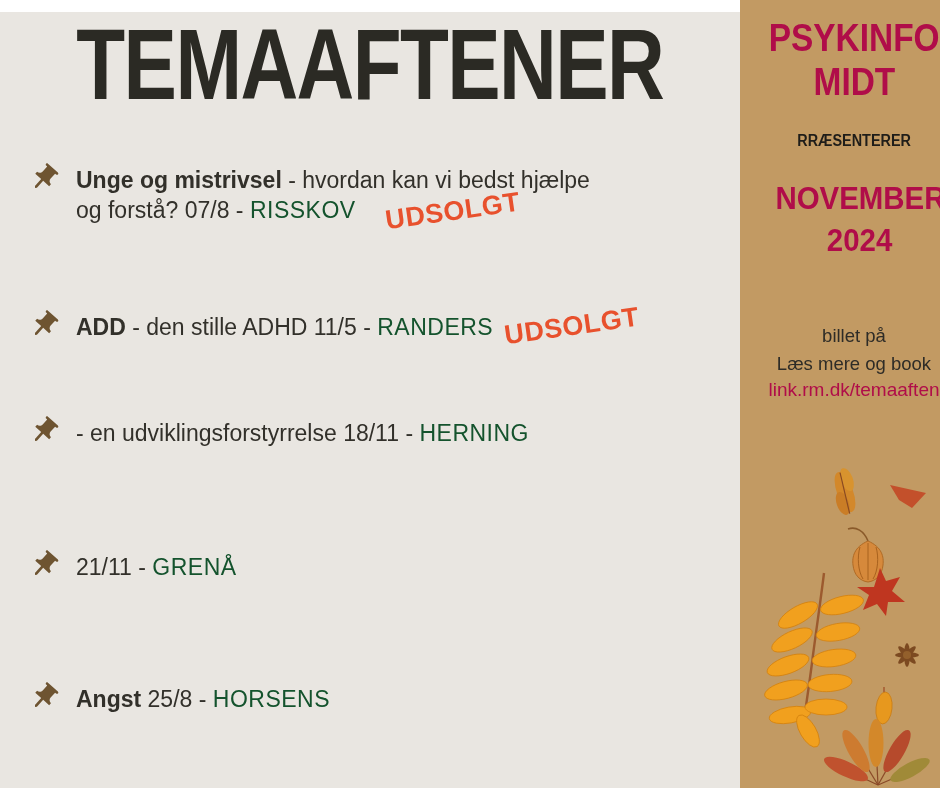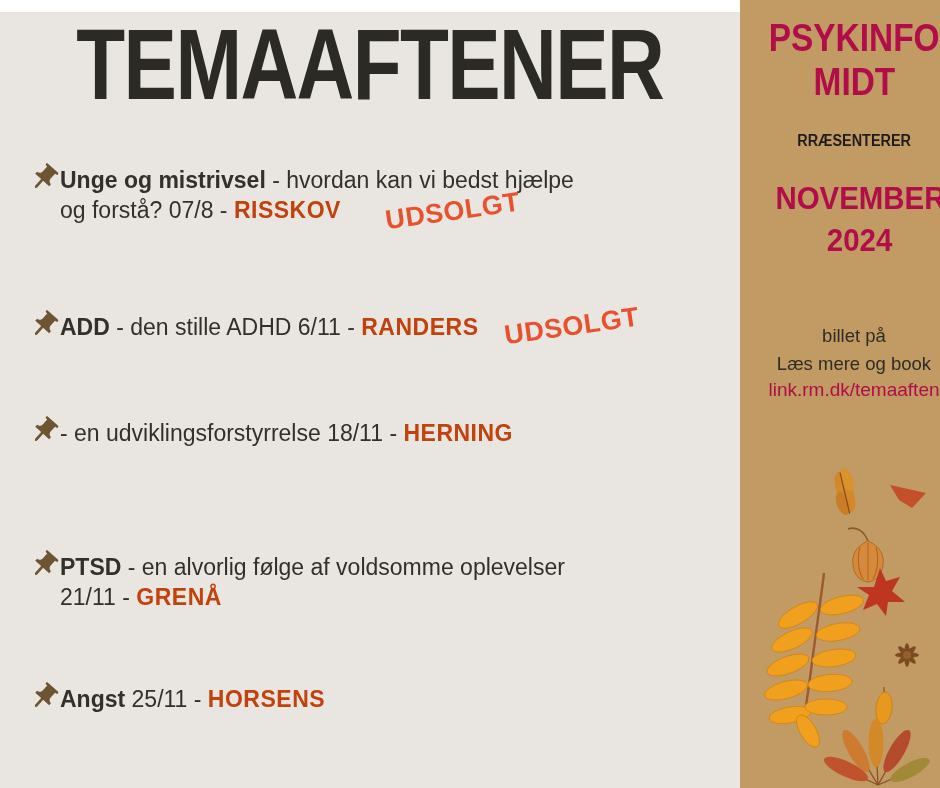--- a/index.html
+++ b/index.html
@@ -7,26 +7,26 @@
           font-family:"Liberation Sans",sans-serif;}
 
   
   .left-panel{position:absolute;top:12px;left:0;width:740px;height:788px;background:#e9e6e1;}
 
   .poster-title{position:absolute;top:2px;left:0;width:740px;text-align:center;
     font-size:100px;font-weight:800;line-height:1.0;letter-spacing:-2px;
     color:#2b2a24;white-space:nowrap;}
   .poster-title .squeeze{display:inline-block;transform:scaleX(0.80);transform-origin:50% 50%;}
 
-  .event{position:absolute;left:28px;display:flex;gap:0;color:#32302a;}
+  .event{position:absolute;left:28px;display:flex;gap:16px;color:#32302a;}
   .pin-wrap{flex:0 0 32px;width:32px;height:32px;transform:rotate(42deg);margin-top:-3px;color:#6e5431;}
   .pin-wrap svg{width:32px;height:32px;display:block;}
   .etext{font-size:23px;line-height:30px;max-width:600px;}
   .ename{font-weight:700;}
-  .loc{color:#c2410c;font-weight:700;letter-spacing:.5px;}
+  .loc{color:#14532d;font-weight:400;letter-spacing:.5px;}
 
   .stamp{position:absolute;color:#e8512d;font-weight:800;font-size:27px;
     letter-spacing:.5px;transform:rotate(-8deg);white-space:nowrap;}
 
   
   .sidebar{position:absolute;top:0;right:0;width:200px;height:788px;background:#c29a63;overflow:hidden;}
   .sb-block{position:absolute;left:0;width:228px;text-align:center;}
   .sb-org{top:16px;font-size:38px;font-weight:800;color:#b00d49;line-height:44px;letter-spacing:0;}
   .sb-org .squeeze{display:inline-block;transform:scaleX(.88);transform-origin:50% 50%;}
   .sb-presents{top:132px;font-size:16px;font-weight:700;color:#1f1d19;}
@@ -62,21 +62,21 @@
     </div>
     <div class="stamp" style="left:385px;top:184px">UDSOLGT</div>
 
     <div class="event" style="top:300px">
       <span class="pin-wrap">
         <svg viewBox="0 0 24 24" fill="currentColor">
             <path d="M16,9V4l1,0c0.55,0,1-0.45,1-1s-0.45-1-1-1H7C6.45,2,6,2.45,6,3s0.45,1,1,1l1,0v5c0,1.66-1.34,3-3,3v2h5.97v7l1,1l1-1v-7H19v-2C17.34,12,16,10.66,16,9z"></path>
           </svg>
       </span>
       <div class="etext">
-        <div><span class="ename">ADD</span><span> - den stille ADHD 6/11 - </span><span class="loc">RANDERS</span></div>
+        <div><span class="ename">ADD</span><span> - den stille ADHD 11/5 - </span><span class="loc">RANDERS</span></div>
       </div>
     </div>
     <div class="stamp" style="left:504px;top:299px">UDSOLGT</div>
 
     <div class="event" style="top:406px">
       <span class="pin-wrap">
         <svg viewBox="0 0 24 24" fill="currentColor">
             <path d="M16,9V4l1,0c0.55,0,1-0.45,1-1s-0.45-1-1-1H7C6.45,2,6,2.45,6,3s0.45,1,1,1l1,0v5c0,1.66-1.34,3-3,3v2h5.97v7l1,1l1-1v-7H19v-2C17.34,12,16,10.66,16,9z"></path>
           </svg>
       </span>
@@ -85,33 +85,32 @@
       </div>
     </div>
 
     <div class="event" style="top:540px">
       <span class="pin-wrap">
         <svg viewBox="0 0 24 24" fill="currentColor">
             <path d="M16,9V4l1,0c0.55,0,1-0.45,1-1s-0.45-1-1-1H7C6.45,2,6,2.45,6,3s0.45,1,1,1l1,0v5c0,1.66-1.34,3-3,3v2h5.97v7l1,1l1-1v-7H19v-2C17.34,12,16,10.66,16,9z"></path>
           </svg>
       </span>
       <div class="etext">
-        <div><span class="ename">PTSD</span><span> - en alvorlig følge af voldsomme oplevelser</span></div>
         <div><span>21/11 - </span><span class="loc">GRENÅ</span></div>
       </div>
     </div>
 
     <div class="event" style="top:672px">
       <span class="pin-wrap">
         <svg viewBox="0 0 24 24" fill="currentColor">
             <path d="M16,9V4l1,0c0.55,0,1-0.45,1-1s-0.45-1-1-1H7C6.45,2,6,2.45,6,3s0.45,1,1,1l1,0v5c0,1.66-1.34,3-3,3v2h5.97v7l1,1l1-1v-7H19v-2C17.34,12,16,10.66,16,9z"></path>
           </svg>
       </span>
       <div class="etext">
-        <div><span class="ename">Angst</span><span> 25/11 - </span><span class="loc">HORSENS</span></div>
+        <div><span class="ename">Angst</span><span> 25/8 - </span><span class="loc">HORSENS</span></div>
       </div>
     </div>
 
   </div>
 
   <div class="sidebar">
 
     <div class="sb-block sb-org">
       <div><span class="squeeze">PSYKINFO</span></div>
       <div><span class="squeeze">MIDT</span></div>

